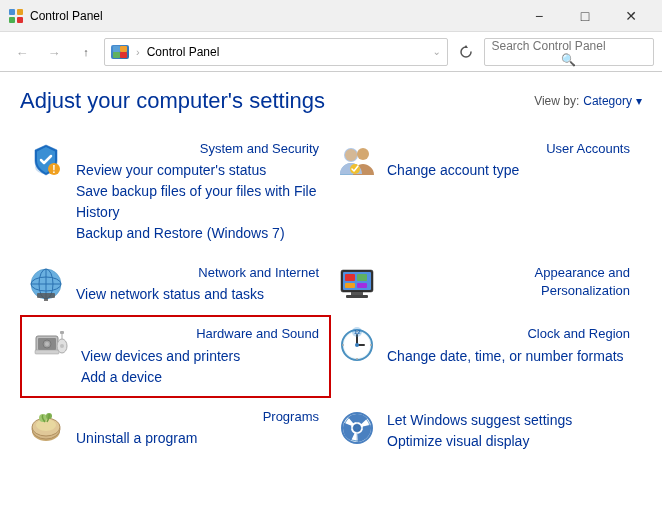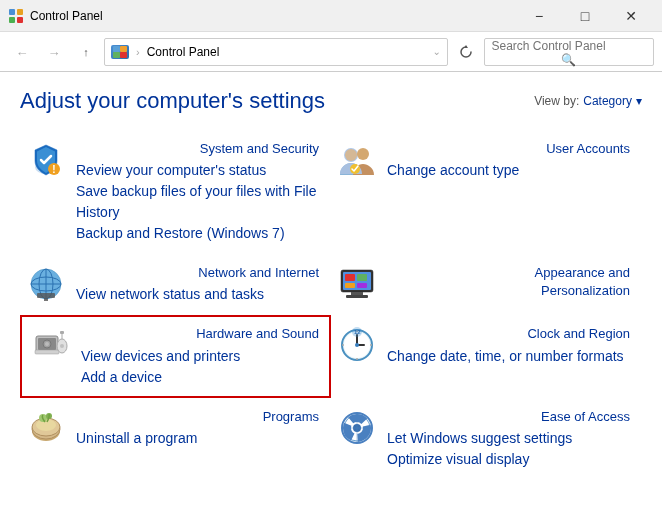--- a/index.html
+++ b/index.html
@@ -439,21 +439,20 @@
         <svg viewBox="0 0 38 38" fill="none" xmlns="http://www.w3.org/2000/svg">
           <circle cx="19" cy="19" r="15" fill="#e8f0f8" stroke="#4a80c0" stroke-width="2"></circle>
           <circle cx="19" cy="19" r="13" fill="white" stroke="#6aa0d0" stroke-width="1"></circle>
           <circle cx="19" cy="19" r="10" fill="none" stroke="#4a80c0" stroke-width="8" stroke-dasharray="15 5" stroke-dashoffset="0"></circle>
           <circle cx="19" cy="19" r="4" fill="#3a70b0"></circle>
           <line x1="19" y1="4" x2="19" y2="34" stroke="#4a80c0" stroke-width="1.5" opacity="0.3"></line>
           <line x1="4" y1="19" x2="34" y2="19" stroke="#4a80c0" stroke-width="1.5" opacity="0.3"></line>
         </svg>
       </div>
       <div class="category-text">
-        <div class="category-title">Ease of Access</div>
         <div class="category-links">
           <a class="category-link">Let Windows suggest settings</a>
           <a class="category-link">Optimize visual display</a>
         </div>
       </div>
     </div>
 
   </div>
 </div>
 

